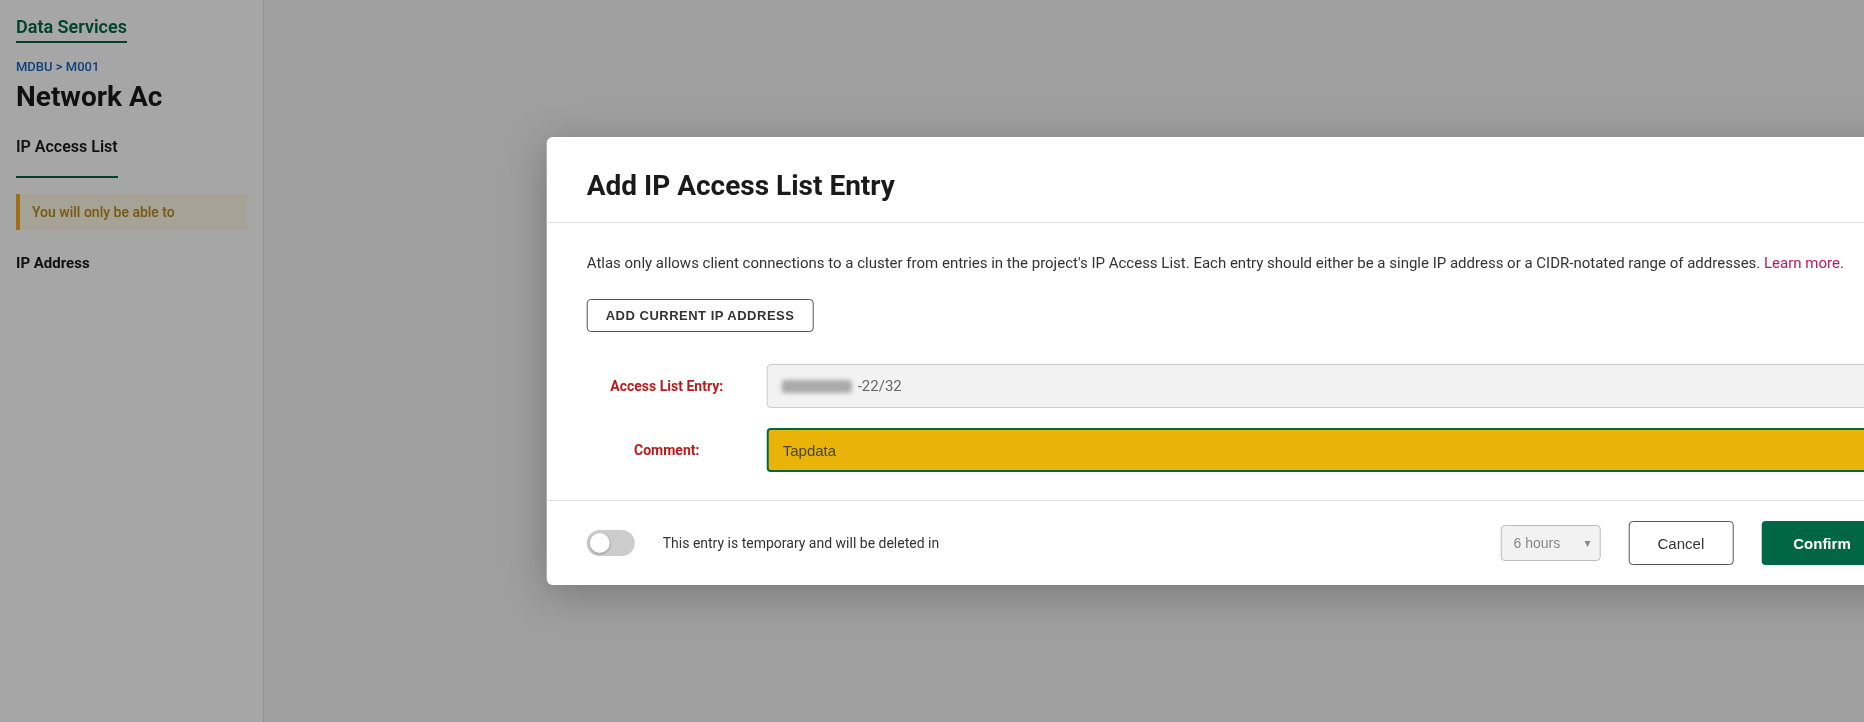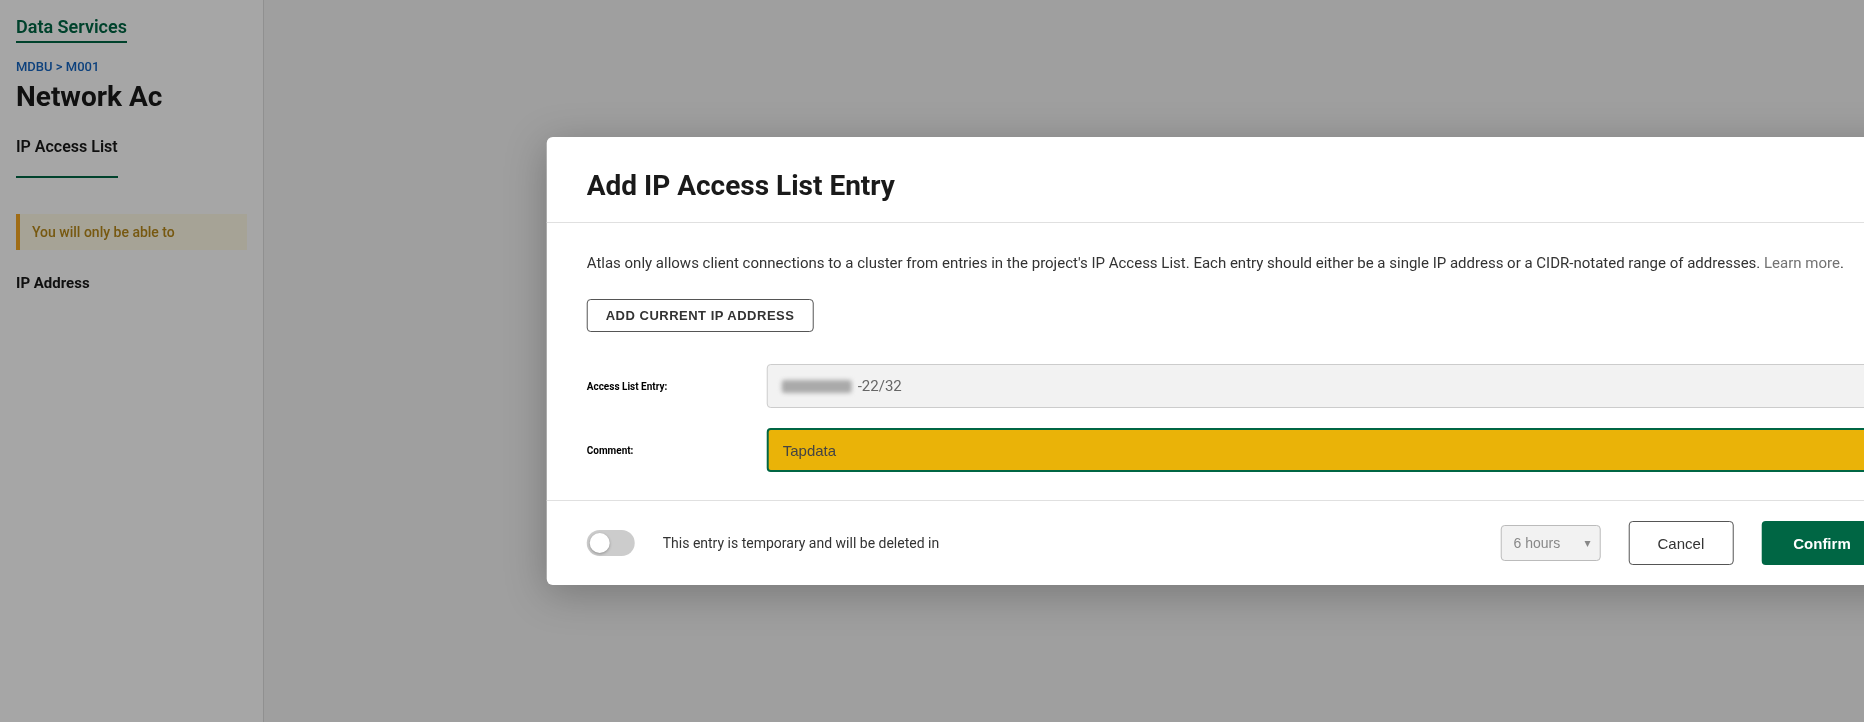--- a/index.html
+++ b/index.html
@@ -53,21 +53,21 @@
     .bg-sidebar .tab-item {
       margin-top: 24px;
       font-weight: 600;
       color: #1a1a1a;
       font-size: 16px;
       border-bottom: 2px solid #006644;
       padding-bottom: 20px;
       display: inline-block;
     }
     .bg-sidebar .warning-bar {
-      margin-top: 36px;
+      margin-top: 16px;
       background: #fffbe6;
       border-left: 4px solid #f5a623;
       padding: 10px 12px;
       font-size: 14px;
       color: #b7881a;
       font-weight: 500;
     }
     .bg-sidebar .ip-address-label {
       margin-top: 24px;
       font-weight: 700;
@@ -114,21 +114,21 @@
       overflow-y: auto;
     }
 
     .description-text {
       font-size: 15px;
       color: #333;
       line-height: 1.6;
       margin-bottom: 24px;
     }
     .description-text a {
-      color: #737373;
+      color: #be185d;
       text-decoration: none;
     }
 
     .add-ip-btn {
       display: inline-block;
       border: 1.5px solid #555;
       border-radius: 4px;
       padding: 8px 18px;
       font-size: 13px;
       font-weight: 700;
@@ -145,25 +145,25 @@
       gap: 20px;
     }
 
     .form-row {
       display: flex;
       align-items: center;
       gap: 20px;
     }
 
     .form-label {
-      font-size: 10px;
-      font-weight: 700;
-      color: #000000;
+      font-size: 14px;
+      font-weight: 700;
+      color: #b91c1c;
       min-width: 160px;
-      text-align: left;
+      text-align: center;
     }
 
     .form-input {
       flex: 1;
       height: 44px;
       border: 1px solid #ccc;
       border-radius: 4px;
       padding: 0 14px;
       font-size: 15px;
       color: #444;

